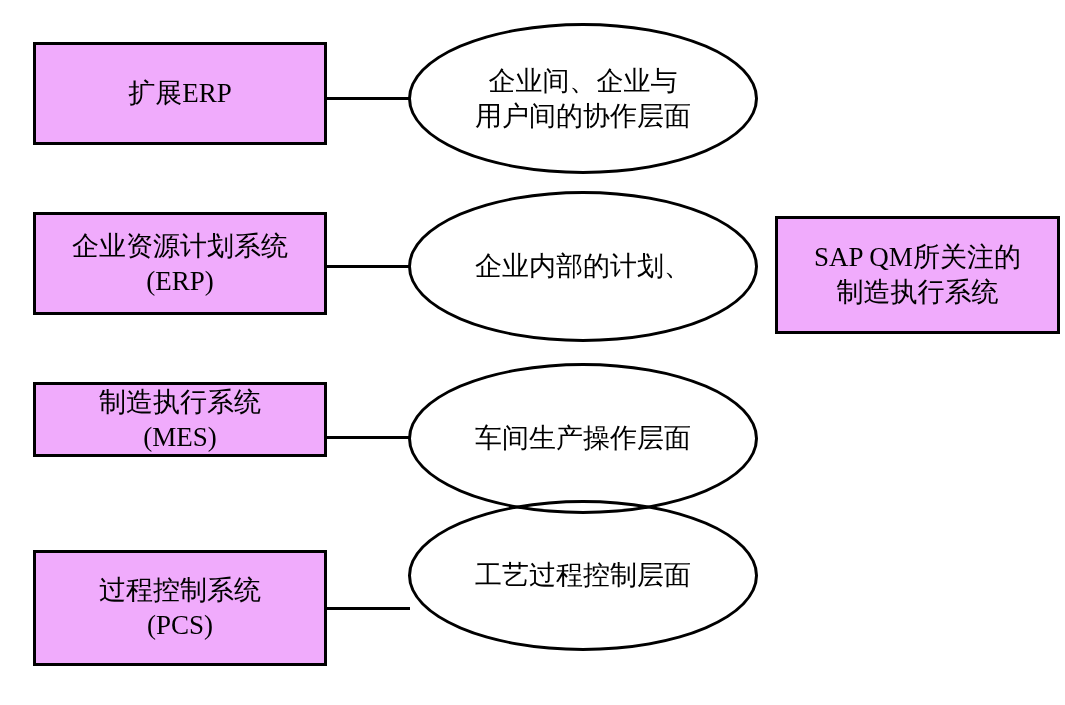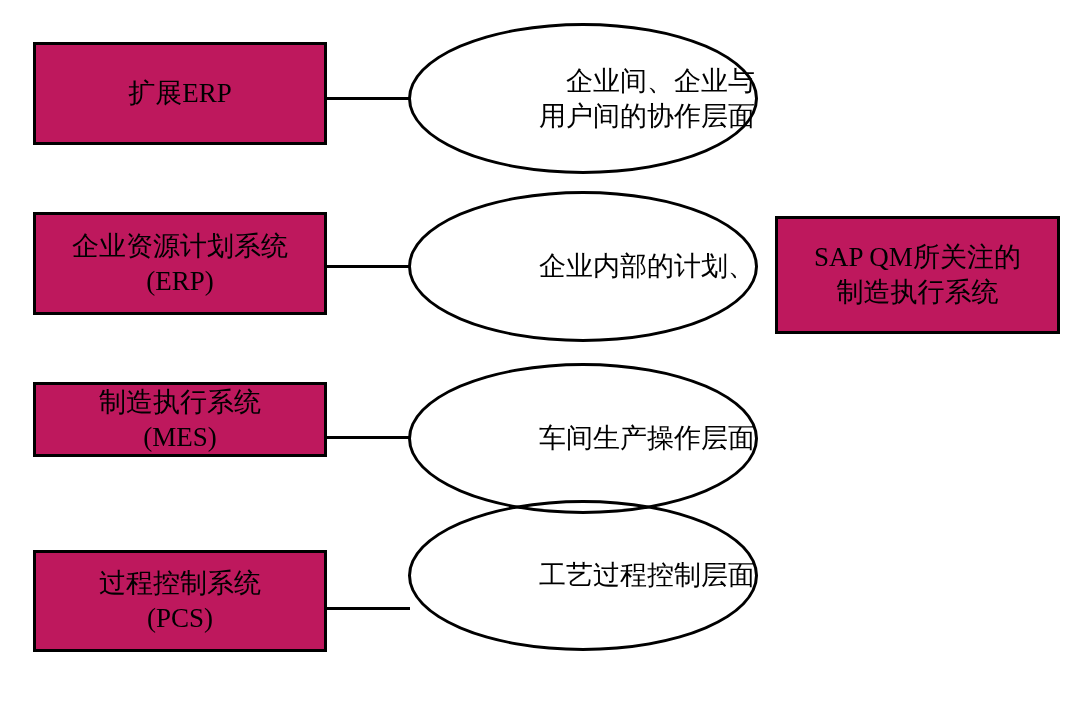--- a/index.html
+++ b/index.html
@@ -13,21 +13,21 @@
     height: 705px;
     background: #ffffff;
     overflow: hidden;
     font-family: "Liberation Serif", "DejaVu Serif", serif;
     color: #000000;
   }
   .node-box {
     position: absolute;
     box-sizing: border-box;
     border: 3px solid #000000;
-    background: #be185d;
+    background: #f0abfc;
     display: flex;
     flex-direction: column;
     align-items: center;
     justify-content: center;
     text-align: center;
     line-height: 1.28;
   }
   .node-ellipse {
     position: absolute;
     box-sizing: border-box;
@@ -45,23 +45,23 @@
   .line-2 { font-size: 27px; white-space: nowrap; }
   .connector {
     position: absolute;
     height: 0;
     border-top: 3px solid #000000;
   }
   .box-l1  { left: 33px; width: 294px; }
   .row1-box { top: 42px;  height: 103px; }
   .row2-box { top: 212px; height: 103px; justify-content: center; }
   .row3-box { top: 382px; height: 75px; }
-  .row4-box { top: 550px; height: 102px; }
+  .row4-box { top: 550px; height: 116px; }
 
-  .ell-col { left: 408px; width: 350px; align-items: flex-end; }
+  .ell-col { left: 408px; width: 350px; }
   .row1-ell { top: 23px;  height: 151px; }
   .row2-ell { top: 191px; height: 151px; }
   .row3-ell { top: 363px; height: 151px; }
   .row4-ell { top: 500px; height: 151px; }
 
   .conn-col { left: 326px; width: 84px; }
   .conn1 { top: 97px; }
   .conn2 { top: 265px; }
   .conn3 { top: 436px; }
   .conn4 { top: 607px; }

